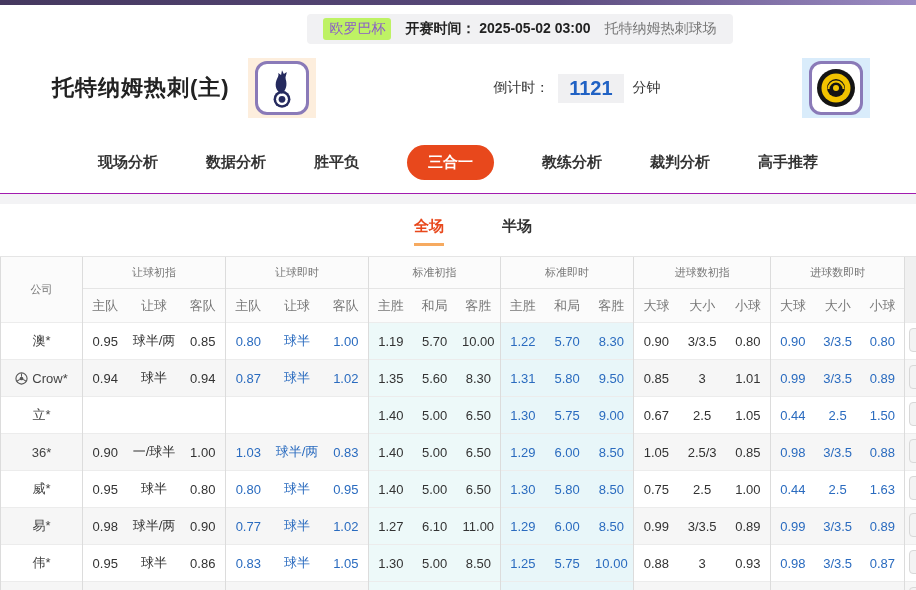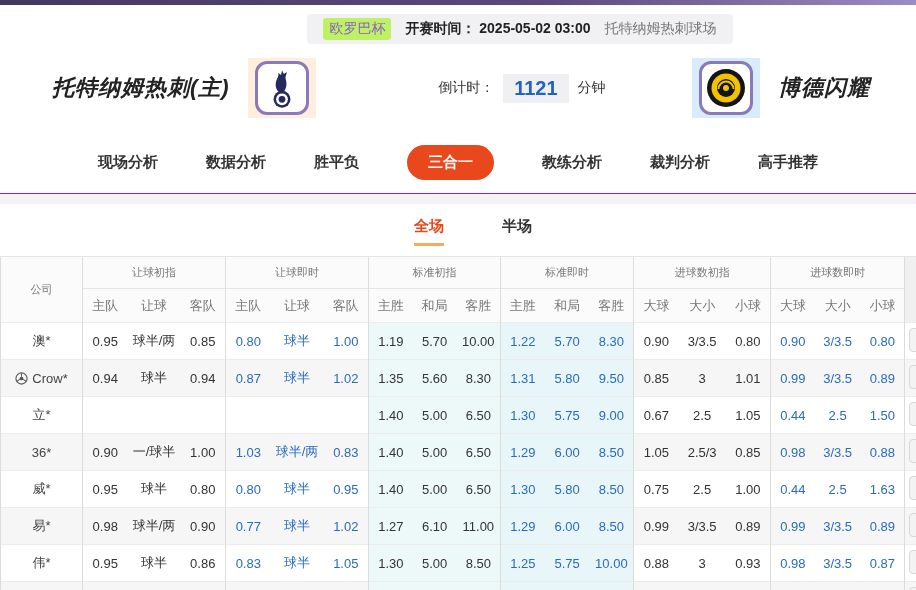--- a/index.html
+++ b/index.html
@@ -14,21 +14,21 @@
   .pill{
     display:flex;align-items:center;gap:14px;background:#f1f1f3;border-radius:4px;
     padding:4px 16px;font-size:14px;transform:translateX(62px);
   }
   .league-chip{background:#bef264;color:#8a5cc8;padding:2px 6px;border-radius:3px;font-size:14px;}
   .kick{font-weight:bold;color:#222;}
   .venue{color:#777;}
   
   .team-row{display:flex;align-items:center;justify-content:space-between;padding:14px 46px 18px 52px;}
   .team{display:flex;align-items:center;gap:18px;}
-  .team-name{font-size:22px;font-weight:bold;color:#222;letter-spacing:1px;font-style:italic;}
+  .team-name{font-size:22px;font-weight:bold;color:#222;letter-spacing:1px;}
   .logo-out{display:flex;align-items:center;justify-content:center;width:68px;height:60px;}
   .logo-out.home{background:#fdeedd;}
   .logo-out.away{background:#d9ecfb;}
   .logo-in{
     width:48px;height:48px;background:#fff;border:3px solid #8a7ab8;border-radius:12px;
     display:flex;align-items:center;justify-content:center;overflow:hidden;
   }
   .countdown{display:flex;align-items:center;gap:9px;font-size:14px;color:#333;transform:translateX(18px);}
   .cd-value{font-size:20px;font-weight:bold;color:#2162c4;background:#f0f0f2;padding:3px 11px;border-radius:0;}
   
@@ -99,21 +99,20 @@
       <span class="logo-in">
         <svg viewBox="0 0 40 40" width="40" height="40">
           <circle cx="20" cy="20" r="19" fill="#141414"></circle>
           <circle cx="20" cy="20" r="14.5" fill="#f2c300"></circle>
           <circle cx="20" cy="20" r="9" fill="#141414"></circle>
           <path d="M12.5 21 a7.5 7.5 0 0 1 15 0" fill="none" stroke="#f2c300" stroke-width="2"></path>
           <circle cx="20" cy="20" r="3" fill="#f2c300"></circle>
         </svg>
       </span>
     </span>
-    <span class="team-name">博德闪耀</span>
   </div>
 </div>
 
 <div class="nav">
   <span class="nav-item">现场分析</span>
   <span class="nav-item">数据分析</span>
   <span class="nav-item">胜平负</span>
   <span class="nav-item active">三合一</span>
   <span class="nav-item">教练分析</span>
   <span class="nav-item">裁判分析</span>

